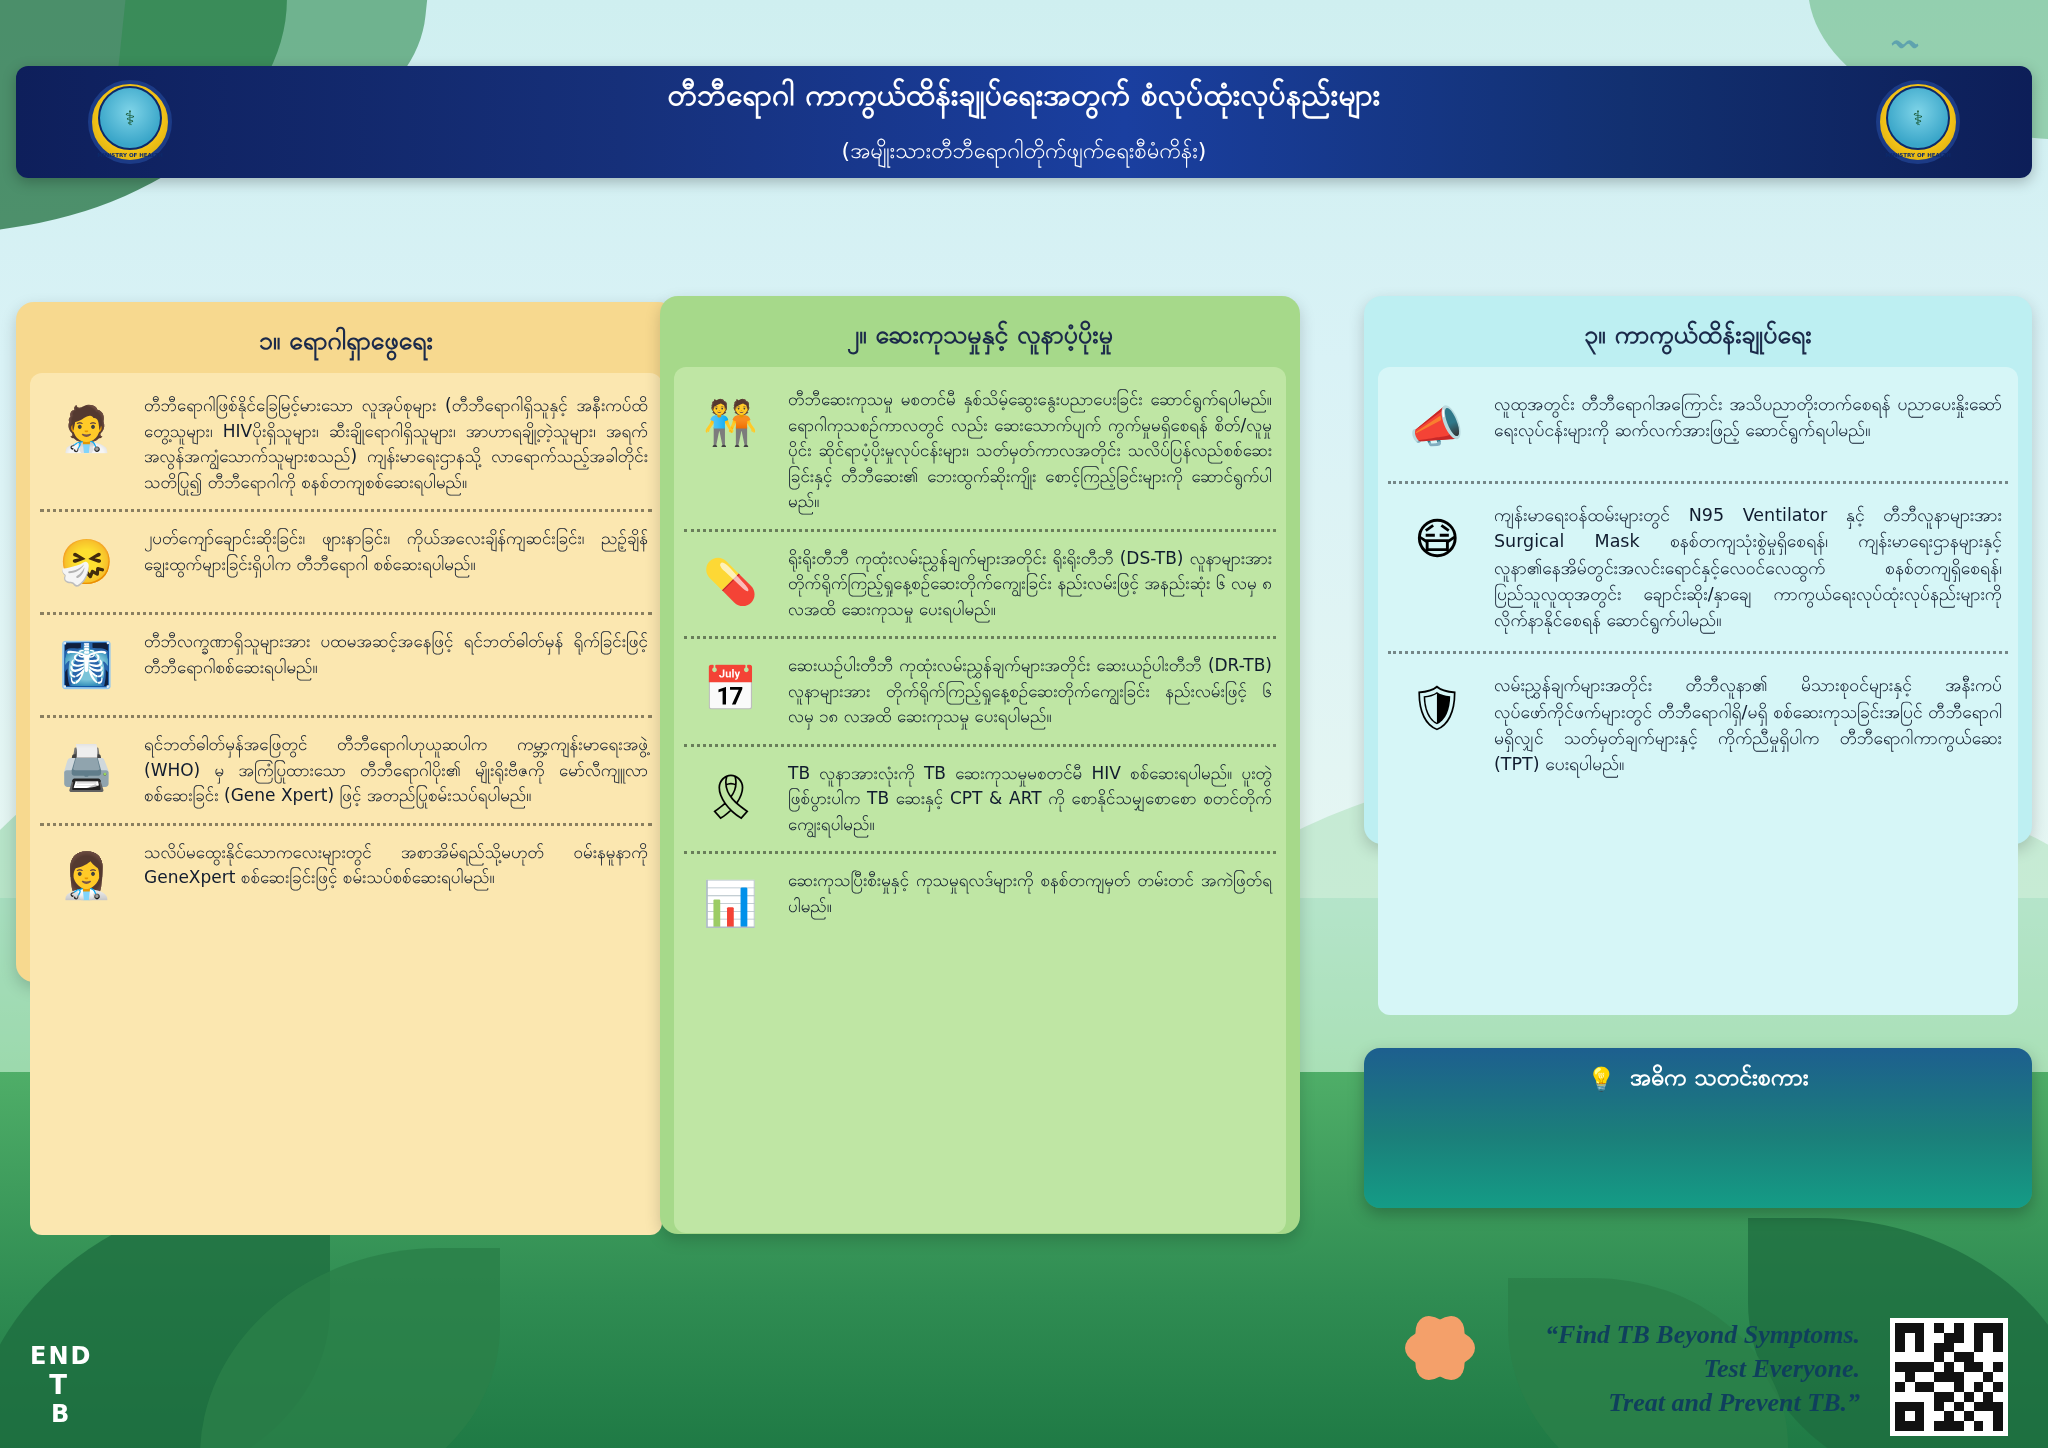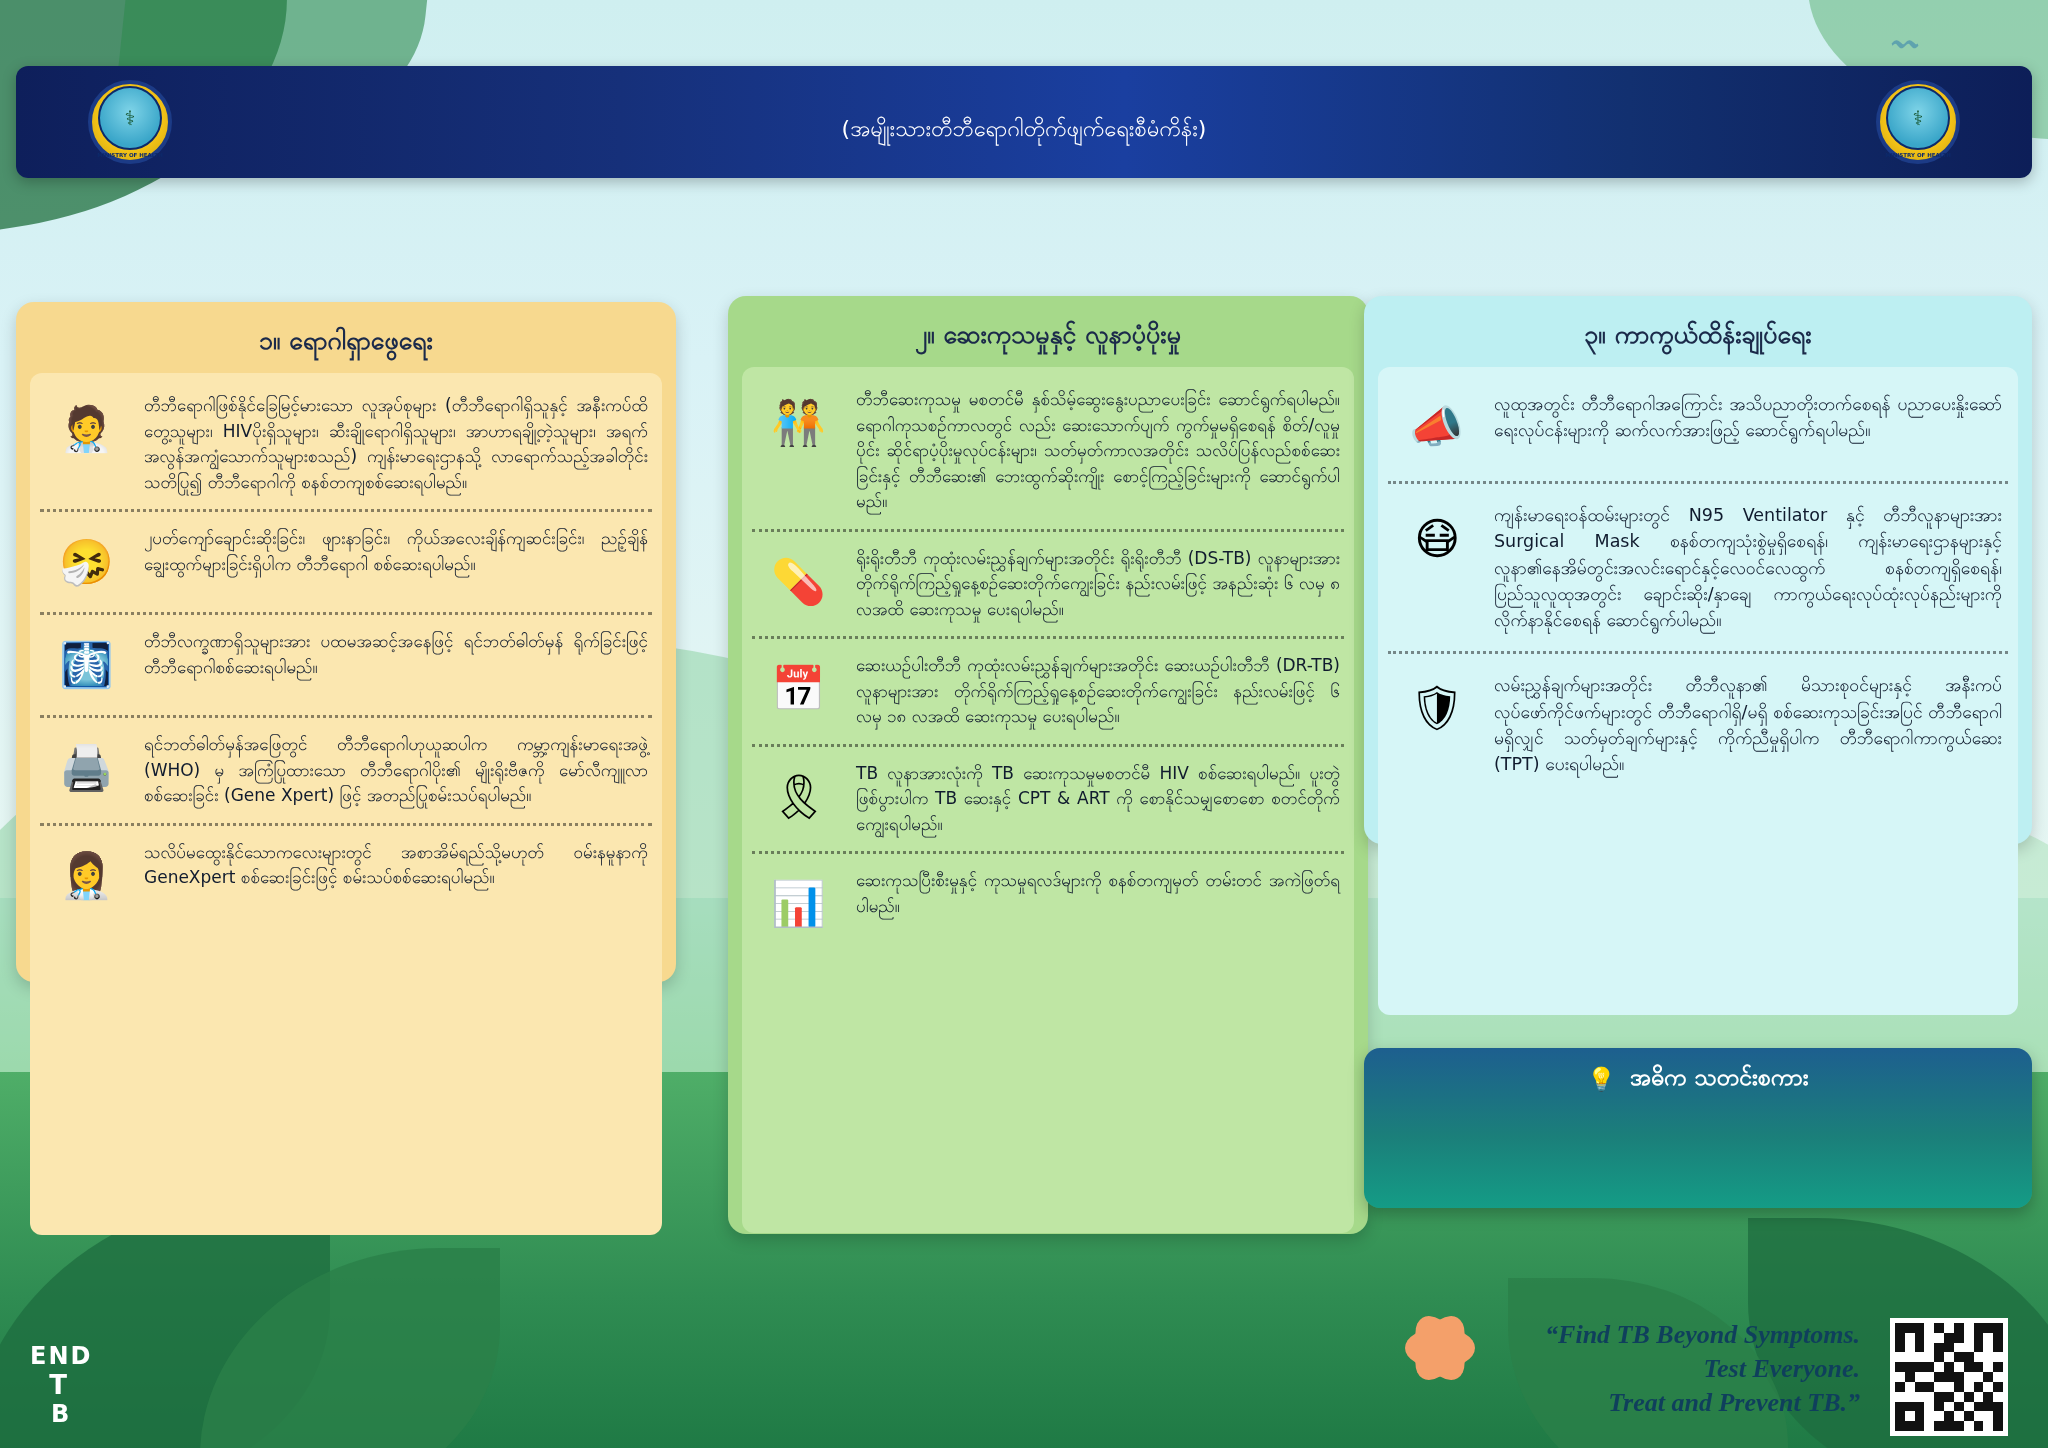--- a/index.html
+++ b/index.html
@@ -72,21 +72,21 @@
   
   .col {
     position:absolute; border-radius:18px; padding:12px 14px 14px;
     box-shadow:0 6px 16px rgba(0,0,0,.18);
   }
   .col-head { text-align:center; font-size:25px; font-weight:bold; color:#1b2a4a; padding:10px 0 12px; }
   .col-inner { border-radius:12px; padding:6px 10px; }
 
   .col1 { left:16px; top:302px; width:660px; height:680px; background:#f7d98f; }
   .col1 .col-inner { background:#fbe7b0; height:862px; }
-  .col2 { left:728px; top:296px; width:640px; height:938px; background:#a6d98a; }
+  .col2 { left:660px; top:296px; width:640px; height:938px; background:#a6d98a; }
   .col2 .col-inner { background:#bfe6a4; height:866px; }
   .col3 { left:1364px; top:296px; width:668px; height:548px; background:#bdeff2; }
   .col3 .col-inner { background:#d6f6f7; height:648px; }
 
   .row { display:flex; align-items:flex-start; gap:14px; padding:14px 4px; }
   .row + .row { border-top:3px dotted rgba(0,0,0,.45); }
   .row .ico { flex:0 0 86px; height:72px; display:flex; align-items:center; justify-content:center; font-size:44px; }
   .row .txt { font-size:17.5px; line-height:1.5; color:#101b2e; text-align:justify; }
 
   .col1 .row .txt { font-size:17px; }
@@ -148,20 +148,21 @@
 
 <div class="header">
   <div class="logo left">
     <div class="ring">
       <div class="fig">⚕</div>
     </div>
     <div class="cap">MINISTRY OF HEALTH</div>
   </div>
 
   <div class="titles">
+    <div class="t1">တီဘီရောဂါ ကာကွယ်ထိန်းချုပ်ရေးအတွက် စံလုပ်ထုံးလုပ်နည်းများ</div>
     <div class="t2">(အမျိုးသားတီဘီရောဂါတိုက်ဖျက်ရေးစီမံကိန်း)</div>
   </div>
 
   <div class="logo right">
     <div class="ring">
       <div class="fig">⚕</div>
     </div>
     <div class="cap">MINISTRY OF HEALTH</div>
   </div>
 </div>

